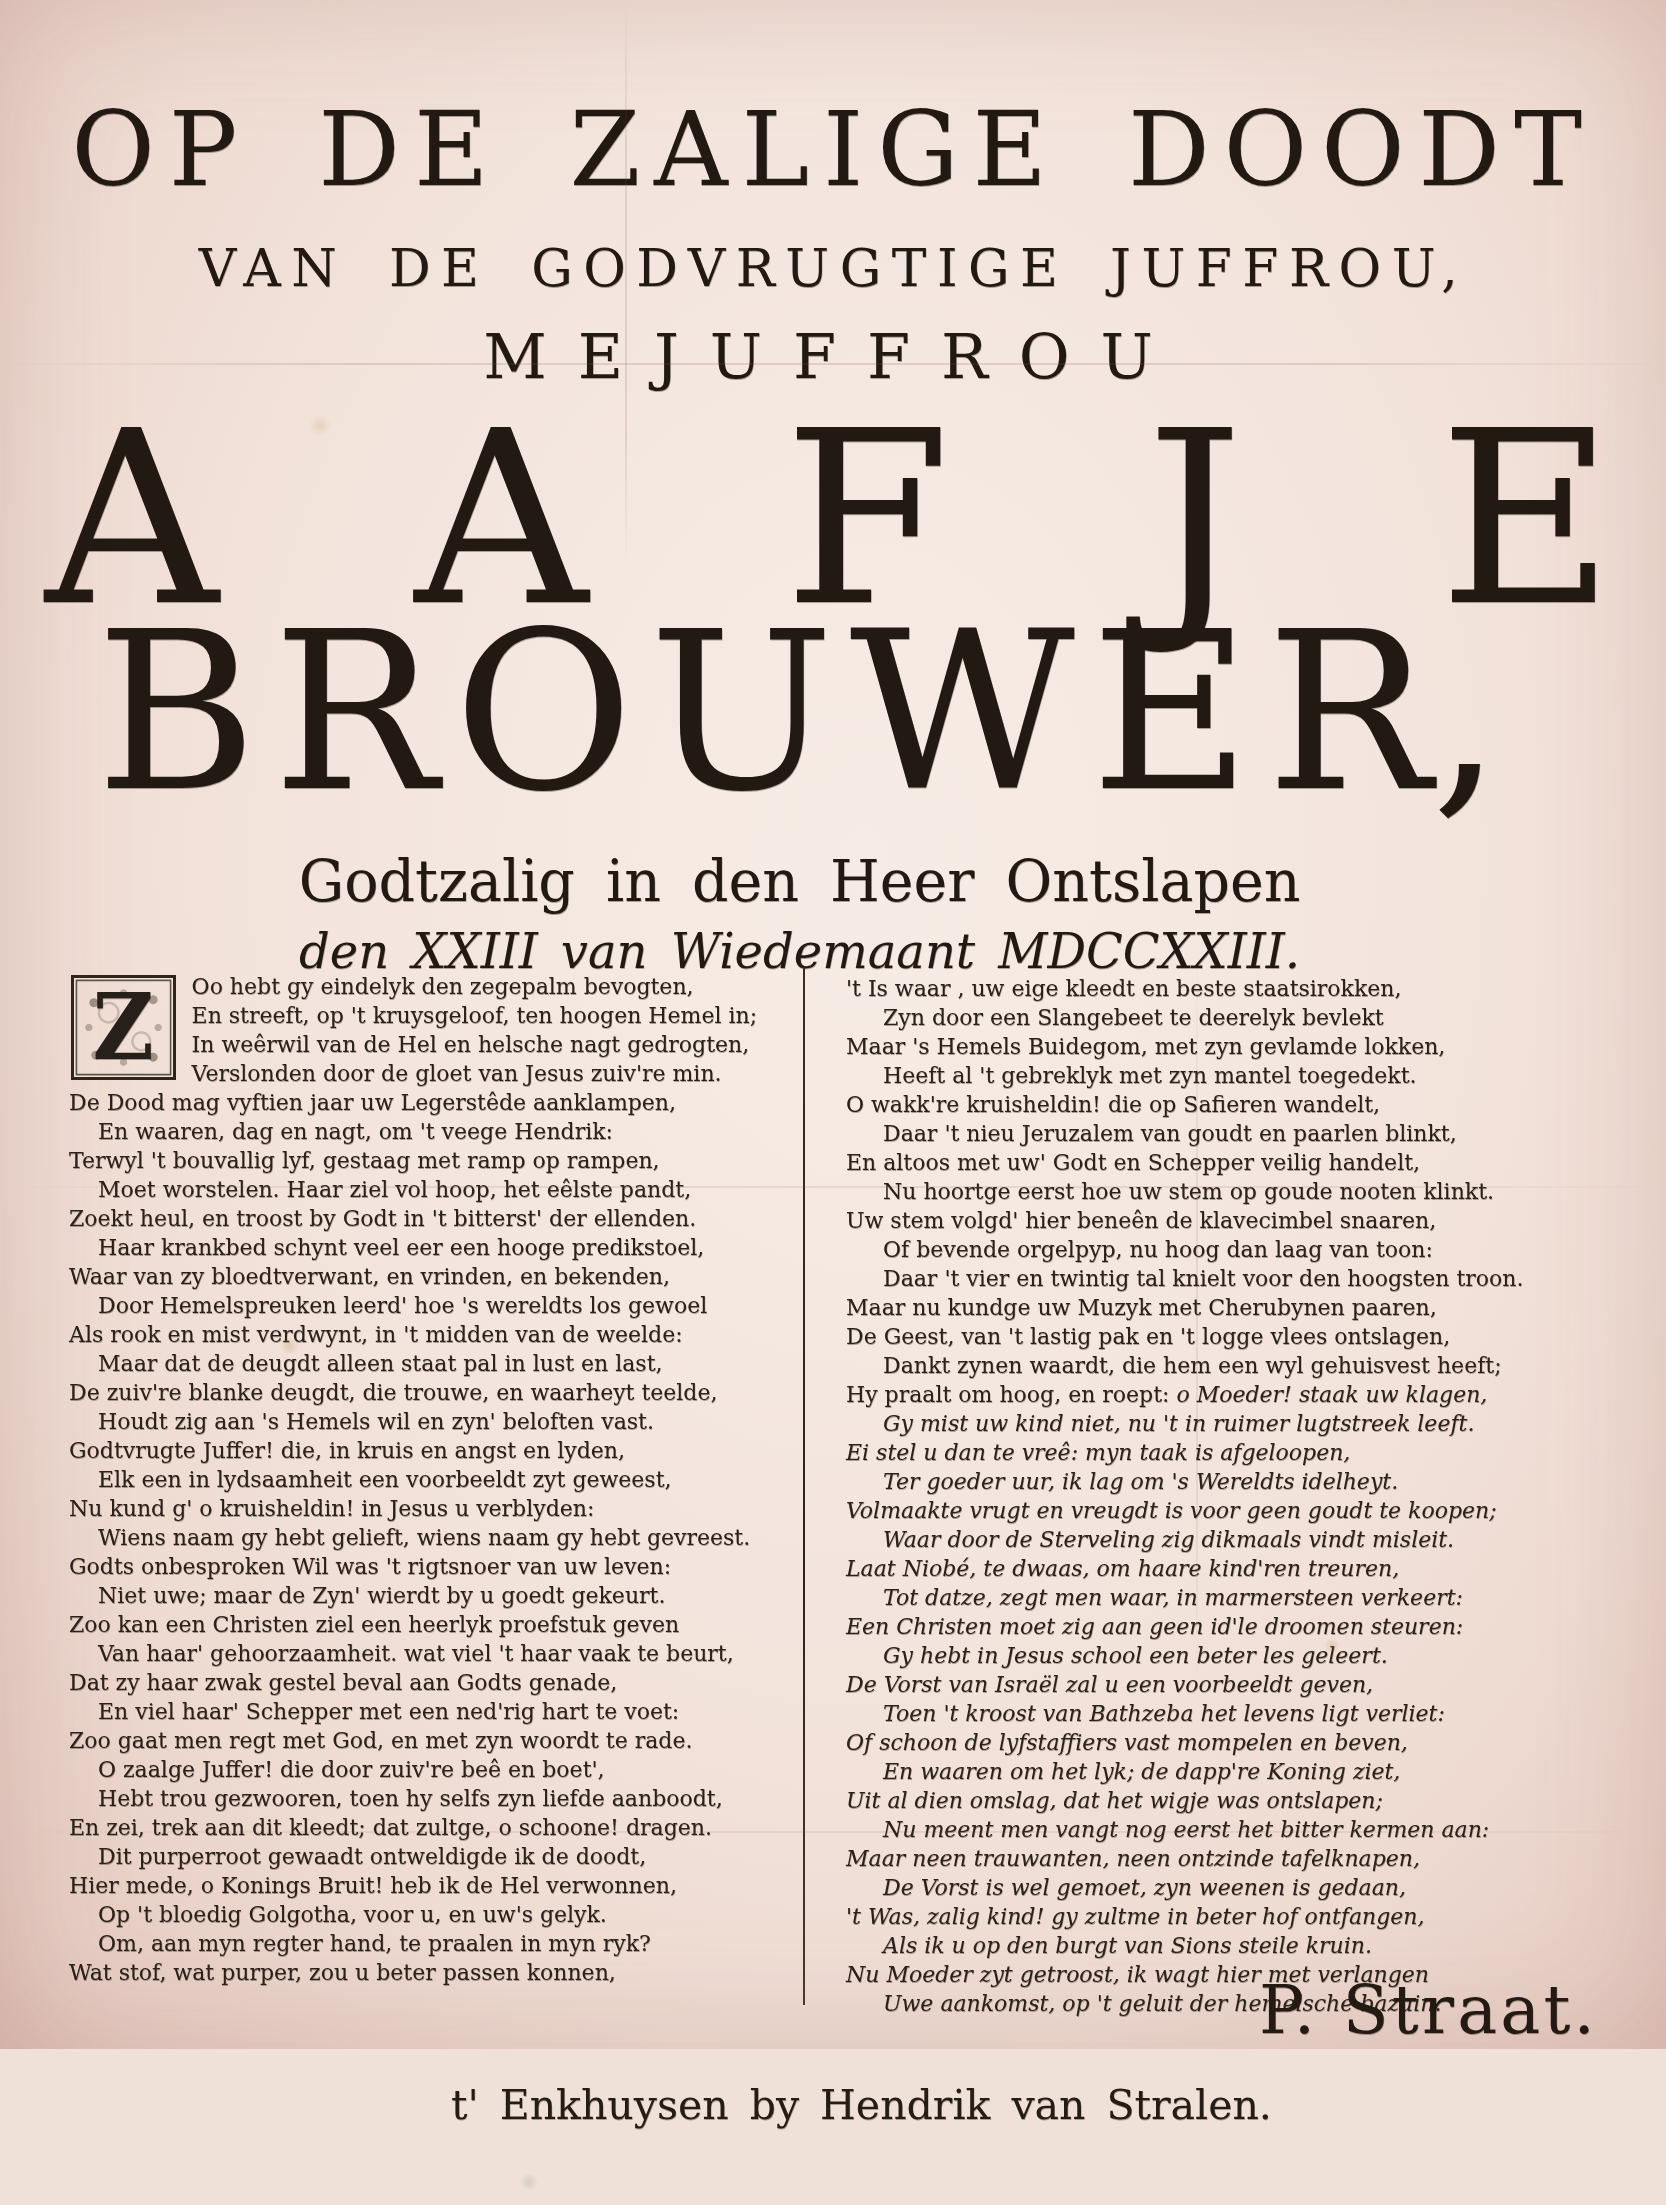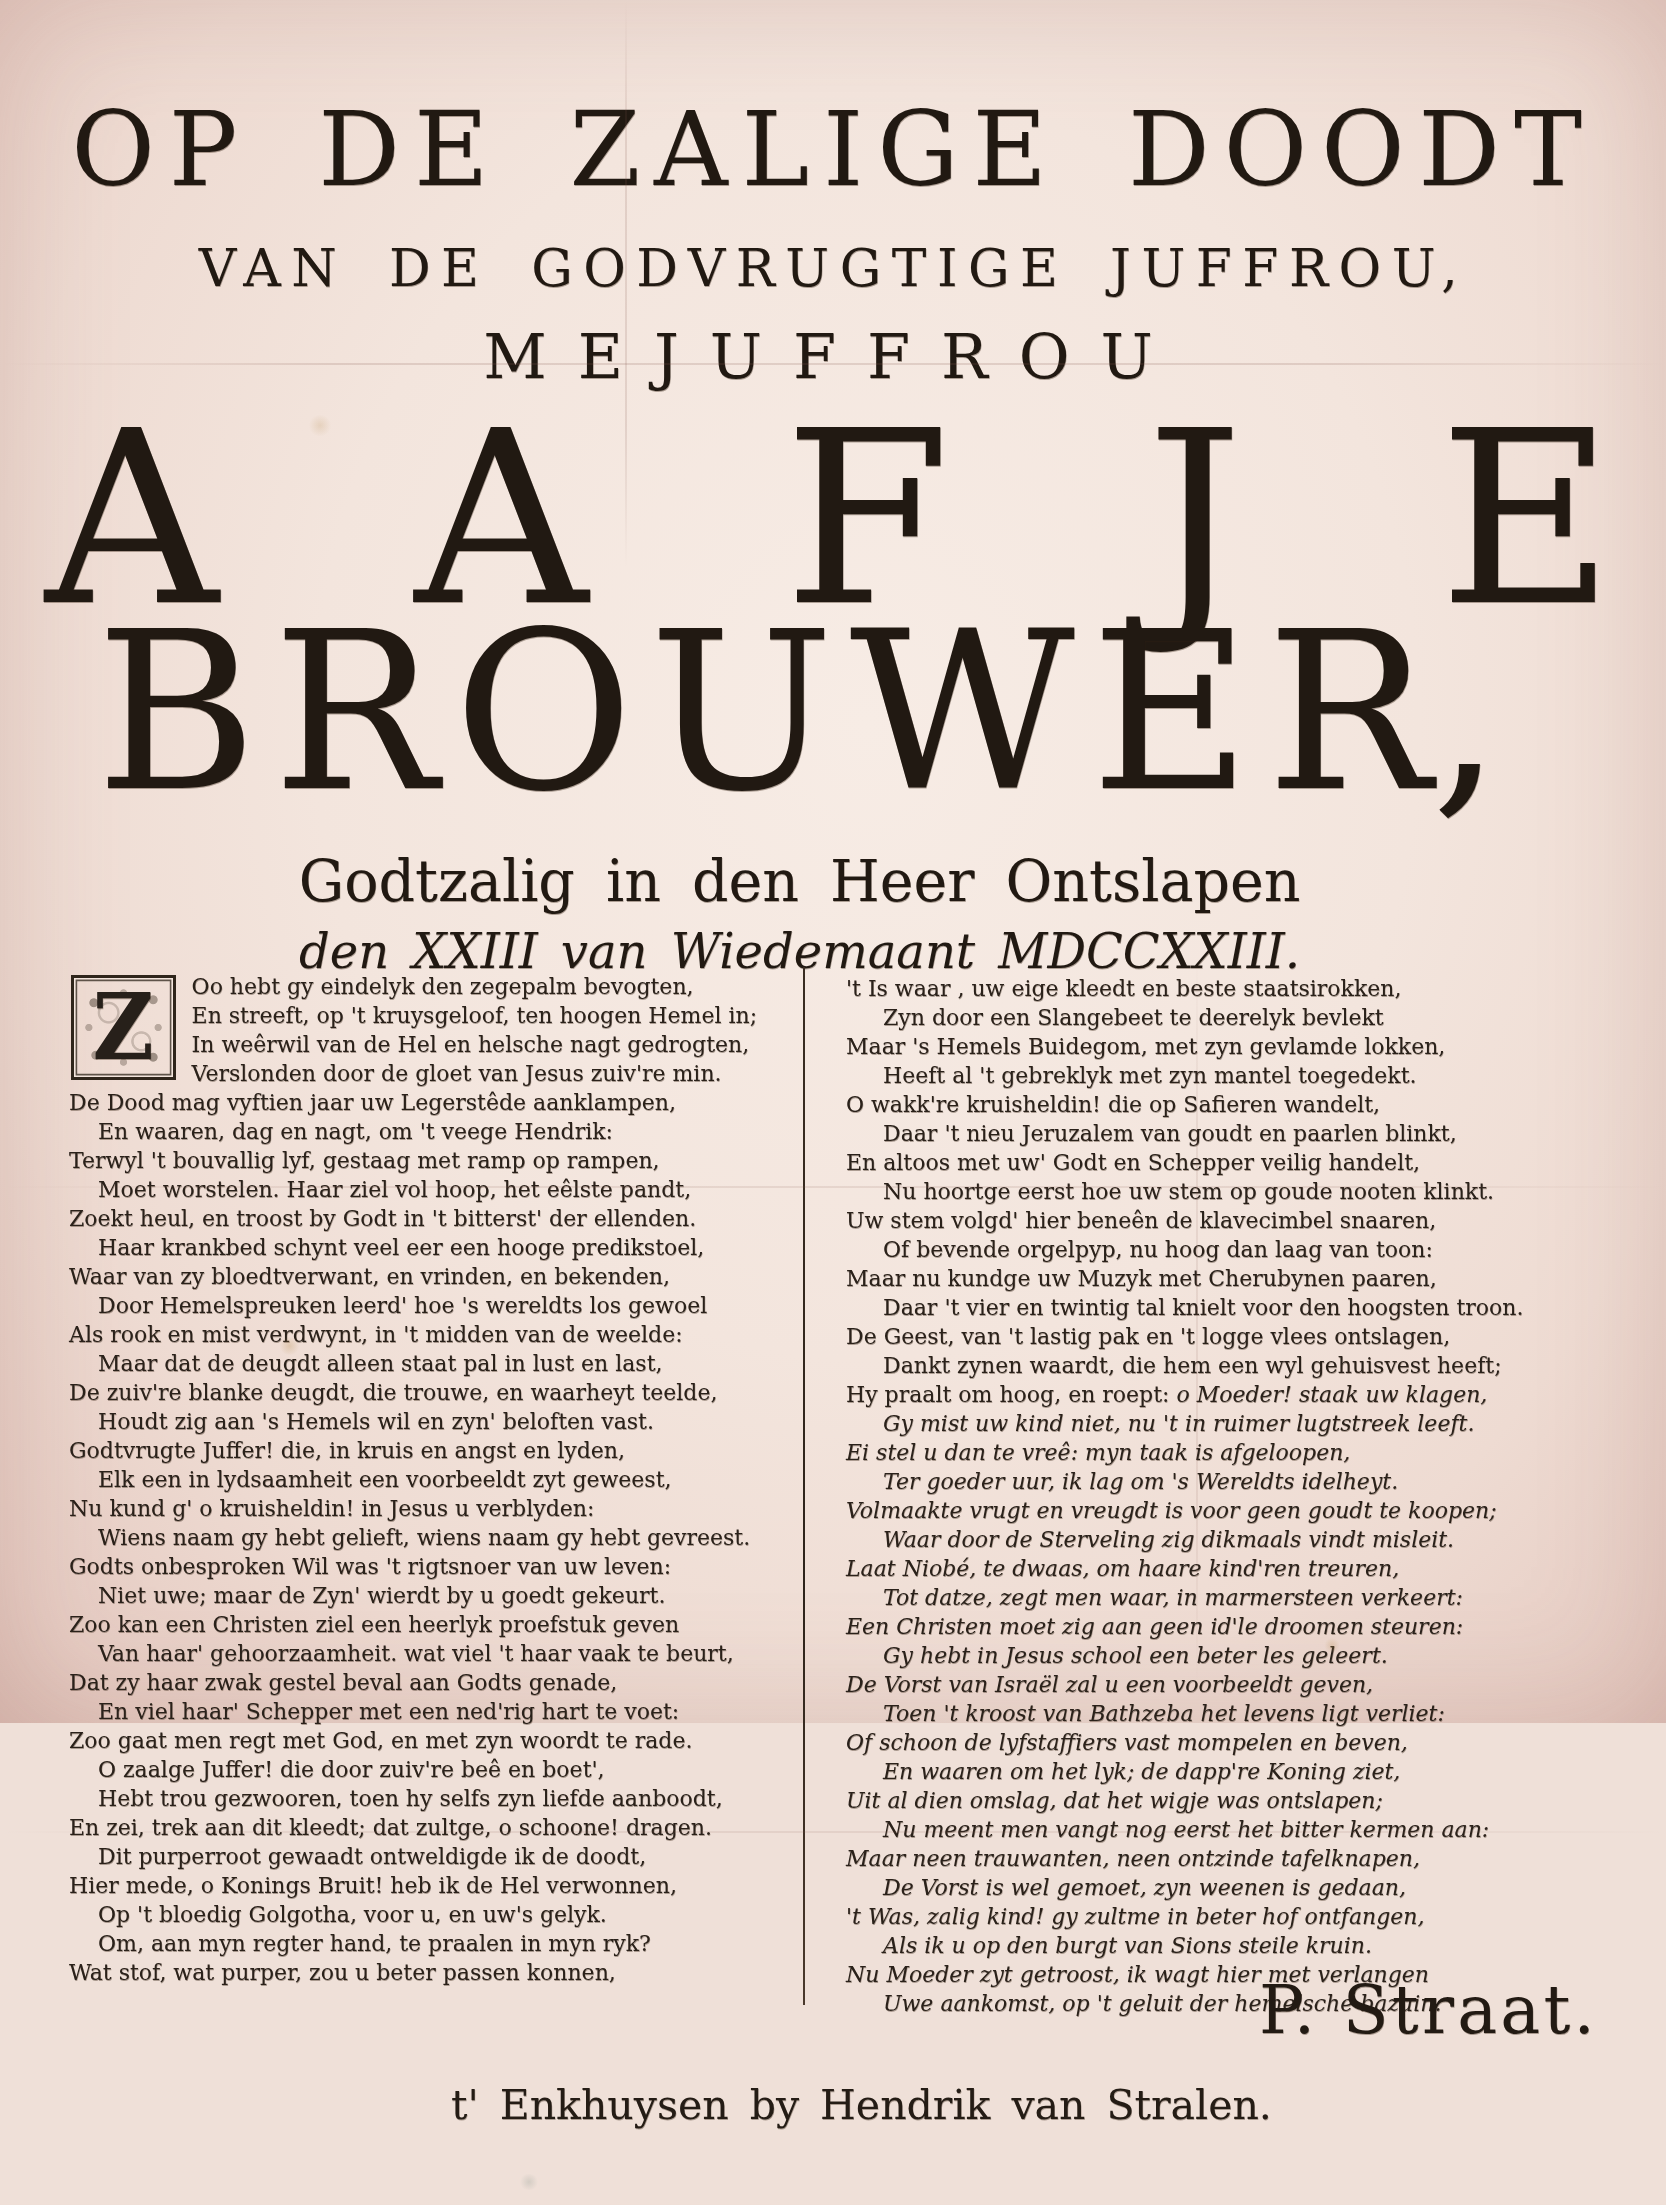--- a/index.html
+++ b/index.html
@@ -3,21 +3,21 @@
 <meta charset="utf-8">
 <style>
   html,body{margin:0;padding:0;}
   body{
     width:1667px;height:2205px;
     font-family:"DejaVu Serif", serif;
     background:#efe0d8;
     overflow:hidden;
   }
   .page{
-    position:relative;width:1667px;height:1723px;
+    position:relative;width:1667px;height:2049px;
     background:
       radial-gradient(ellipse at 52% 42%, #f7ece5 0%, #f3e5dd 45%, #eedbd2 72%, #e6ccc3 92%, #dfc2b9 100%);
     color:#2a211a;
     box-shadow:inset 0 0 130px rgba(150,95,85,.22);
   }
   .ink{ text-shadow:0.5px 0.6px 0.6px rgba(55,38,22,.38); }
 
   
   .hline{position:absolute;width:100%;text-align:center;white-space:nowrap;color:#211912;}
   .t1{top:99px;font-size:102px;line-height:1;letter-spacing:13.8px;word-spacing:21px;}
@@ -145,22 +145,22 @@
         <div class="line">'t Is waar , uw eige kleedt en beste staatsirokken,</div>
         <div class="line indent">Zyn door een Slangebeet te deerelyk bevlekt</div>
         <div class="line">Maar 's Hemels Buidegom, met zyn gevlamde lokken,</div>
         <div class="line indent">Heeft al 't gebreklyk met zyn mantel toegedekt.</div>
         <div class="line">O wakk're kruisheldin! die op Safieren wandelt,</div>
         <div class="line indent">Daar 't nieu Jeruzalem van goudt en paarlen blinkt,</div>
         <div class="line">En altoos met uw' Godt en Schepper veilig handelt,</div>
         <div class="line indent">Nu hoortge eerst hoe uw stem op goude nooten klinkt.</div>
         <div class="line">Uw stem volgd' hier beneên de klavecimbel snaaren,</div>
         <div class="line indent">Of bevende orgelpyp, nu hoog dan laag van toon:</div>
+        <div class="line indent">Daar 't vier en twintig tal knielt voor den hoogsten troon.</div>
         <div class="line">Maar nu kundge uw Muzyk met Cherubynen paaren,</div>
-        <div class="line indent">Daar 't vier en twintig tal knielt voor den hoogsten troon.</div>
         <div class="line">De Geest, van 't lastig pak en 't logge vlees ontslagen,</div>
         <div class="line indent">Dankt zynen waardt, die hem een wyl gehuisvest heeft;</div>
         <div class="line"><span class="roman">Hy praalt om hoog, en roept: </span><span class="ital">o Moeder! staak uw klagen,</span></div>
         <div class="line indent italic">Gy mist uw kind niet,  nu 't in ruimer lugtstreek leeft.</div>
         <div class="line italic">Ei stel u dan te vreê:  myn taak is afgeloopen,</div>
         <div class="line indent italic">Ter goeder uur, ik lag om 's Wereldts idelheyt.</div>
         <div class="line italic">Volmaakte vrugt en vreugdt is voor geen goudt te koopen;</div>
         <div class="line indent italic">Waar door de Sterveling zig dikmaals vindt misleit.</div>
         <div class="line italic">Laat Niobé, te dwaas, om haare kind'ren treuren,</div>
         <div class="line indent italic">Tot datze, zegt men waar, in marmersteen verkeert:</div>

